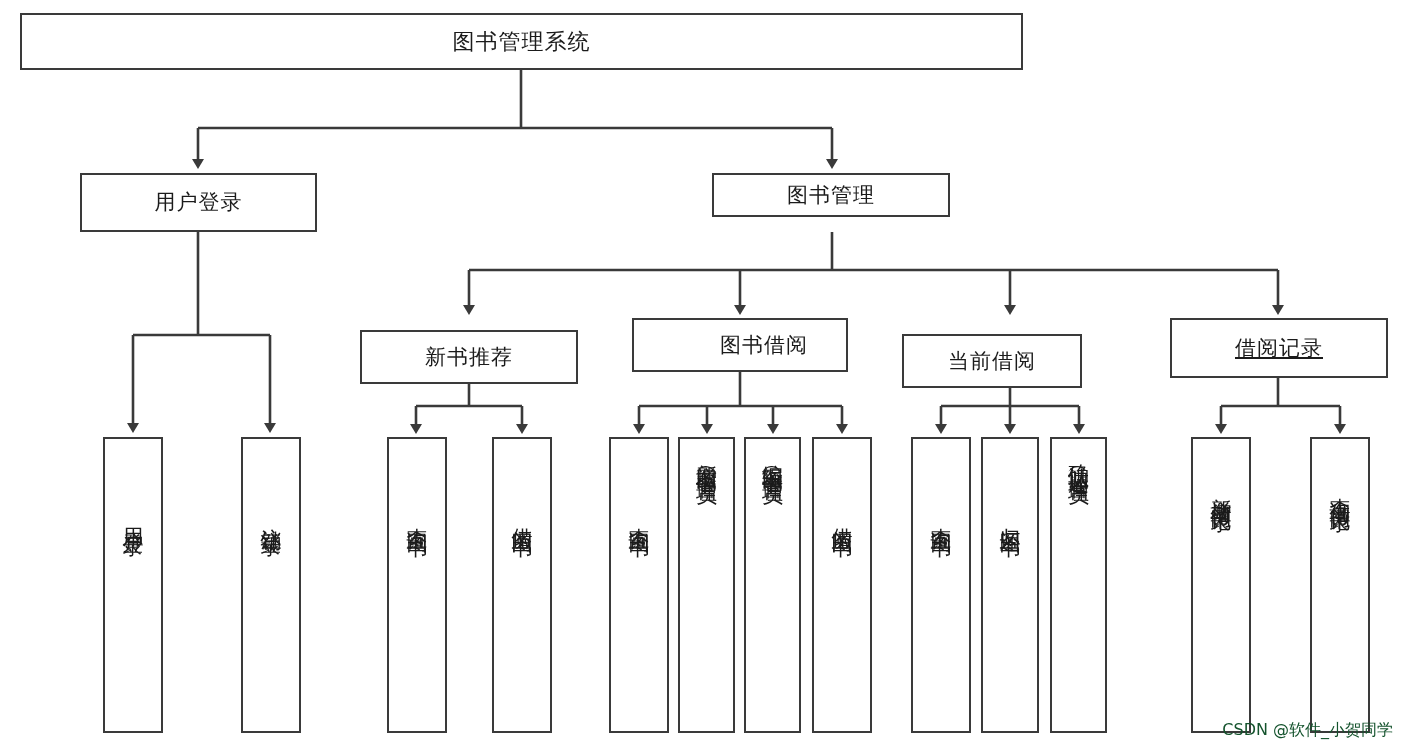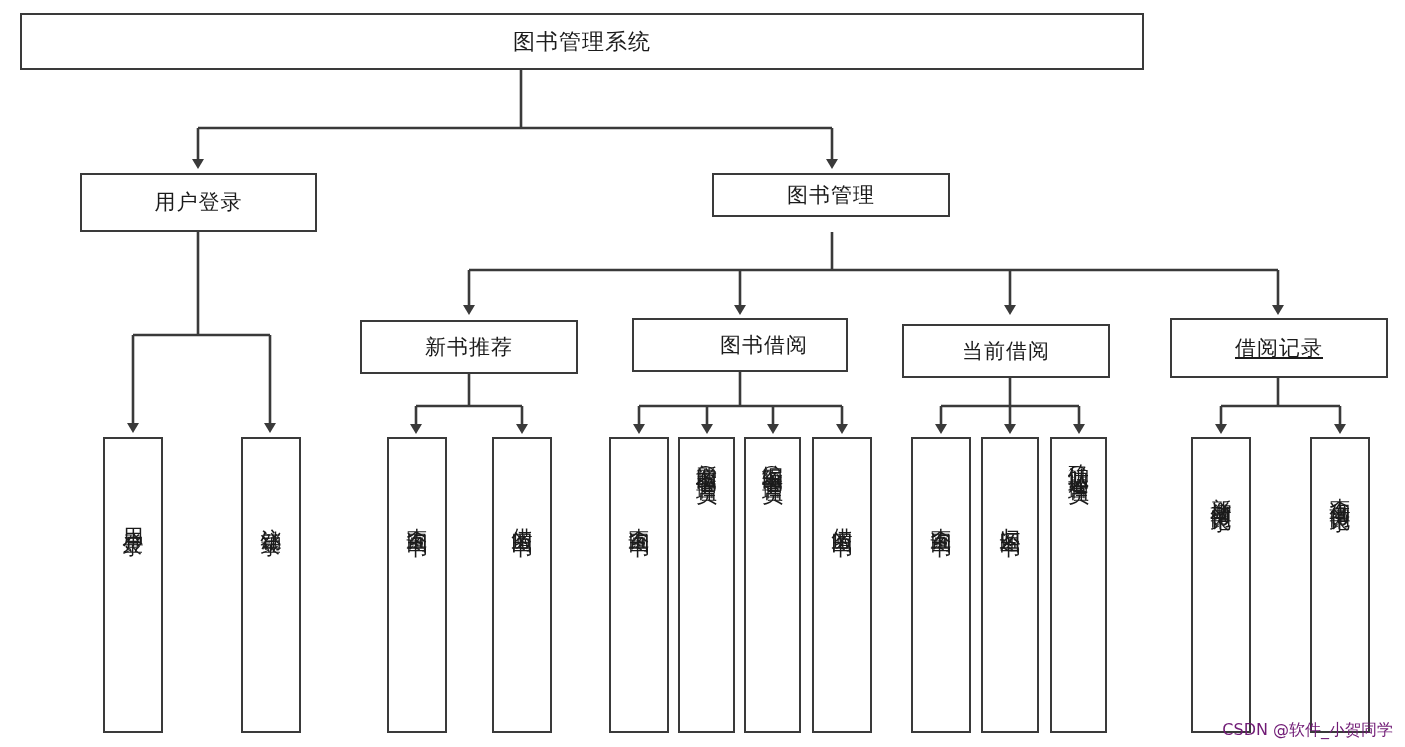--- a/index.html
+++ b/index.html
@@ -56,21 +56,21 @@
     white-space:normal;
     max-height:275px;
   }
   .v-node.tall .lbl{ max-height:278px; }
   #root-node .lbl{ font-size:22px; }
   #watermark{
     position:absolute;
     right:12px;
     bottom:6px;
     font-size:16px;
-    color:#701a75;
+    color:#14532d;
     white-space:nowrap;
     user-select:none;
   }
 </style>
 </head>
 <body>
 
 <div id="canvas">
 
   <svg id="wires" viewBox="0 0 1405 747" xmlns="http://www.w3.org/2000/svg">
@@ -116,41 +116,41 @@
       <path d="M1010,406 L1010,425" marker-end="url(#arrow)"></path>
       <path d="M1079,406 L1079,425" marker-end="url(#arrow)"></path>
 
       <path d="M1278,372 L1278,406"></path>
       <path d="M1221,406 L1340,406"></path>
       <path d="M1221,406 L1221,425" marker-end="url(#arrow)"></path>
       <path d="M1340,406 L1340,425" marker-end="url(#arrow)"></path>
     </g>
   </svg>
 
-  <div class="node h-node" id="root-node" style="left:20px; top:13px; width:1124px; height:57px;">
+  <div class="node h-node" id="root-node" style="left:20px; top:13px; width:1003px; height:57px;">
     <span class="lbl">图书管理系统</span>
   </div>
 
   <div class="node h-node" style="left:80px; top:173px; width:237px; height:59px;">
     <span class="lbl">用户登录</span>
   </div>
 
   <div class="node h-node" style="left:712px; top:173px; width:238px; height:44px;">
     <span class="lbl">图书管理</span>
   </div>
 
-  <div class="node h-node" style="left:360px; top:320px; width:218px; height:54px;">
+  <div class="node h-node" style="left:360px; top:330px; width:218px; height:54px;">
     <span class="lbl">新书推荐</span>
   </div>
 
   <div class="node h-node" style="left:632px; top:318px; width:216px; height:54px;padding-left:48px;">
     <span class="lbl">图书借阅</span>
   </div>
 
-  <div class="node h-node" style="left:902px; top:324px; width:208px; height:54px;">
+  <div class="node h-node" style="left:902px; top:334px; width:180px; height:54px;">
     <span class="lbl">当前借阅</span>
   </div>
 
   <div class="node h-node" style="left:1170px; top:318px; width:218px; height:60px;text-decoration:underline;">
     <span class="lbl">借阅记录</span>
   </div>
 
   <div class="node v-node" style="left:103px; top:437px; width:60px; height:296px; padding-top:72px;">
     <span class="lbl">用户登录</span>
   </div>

